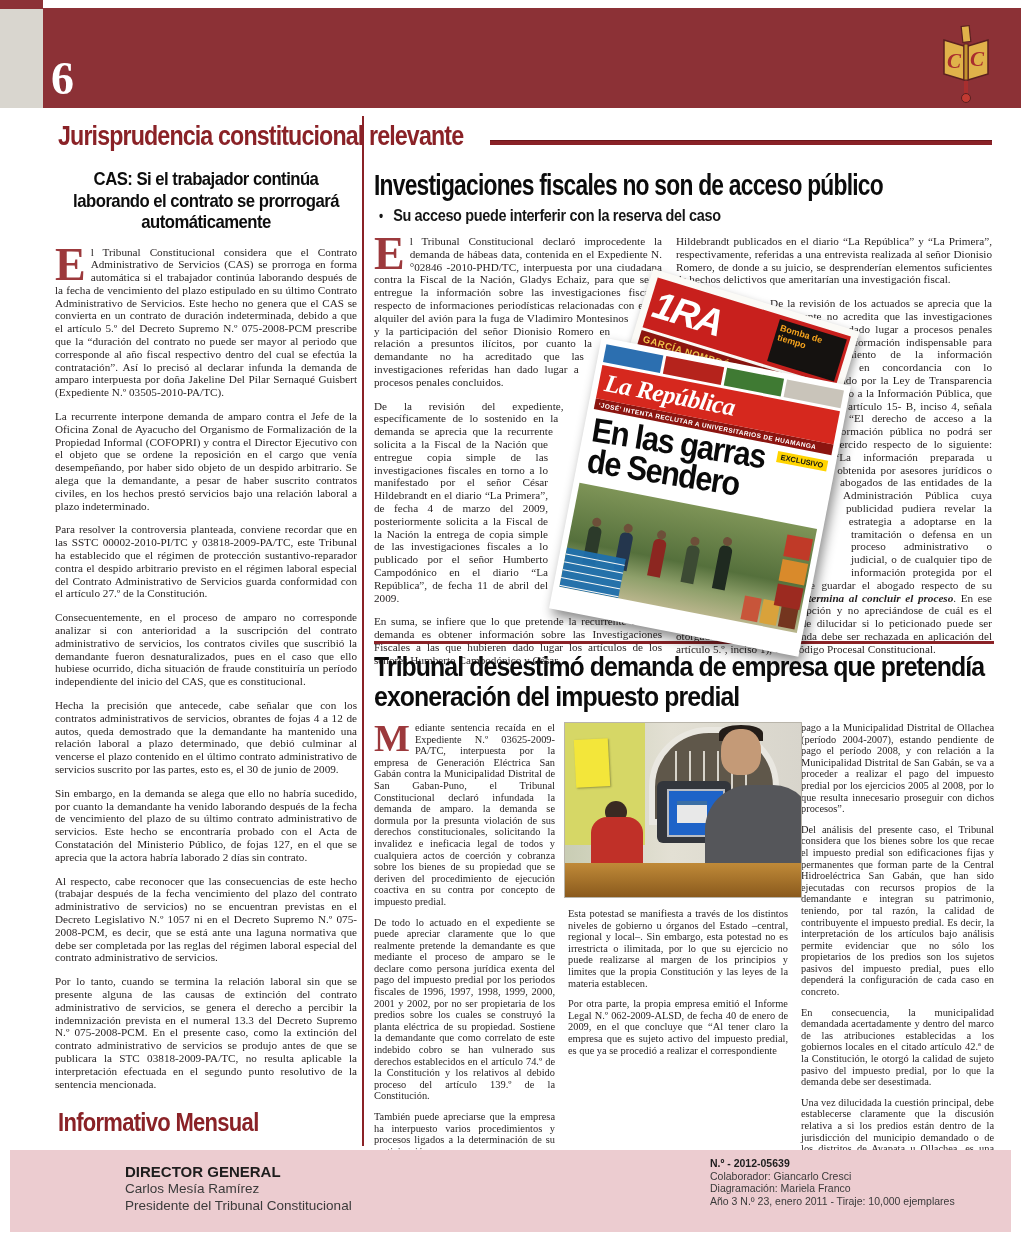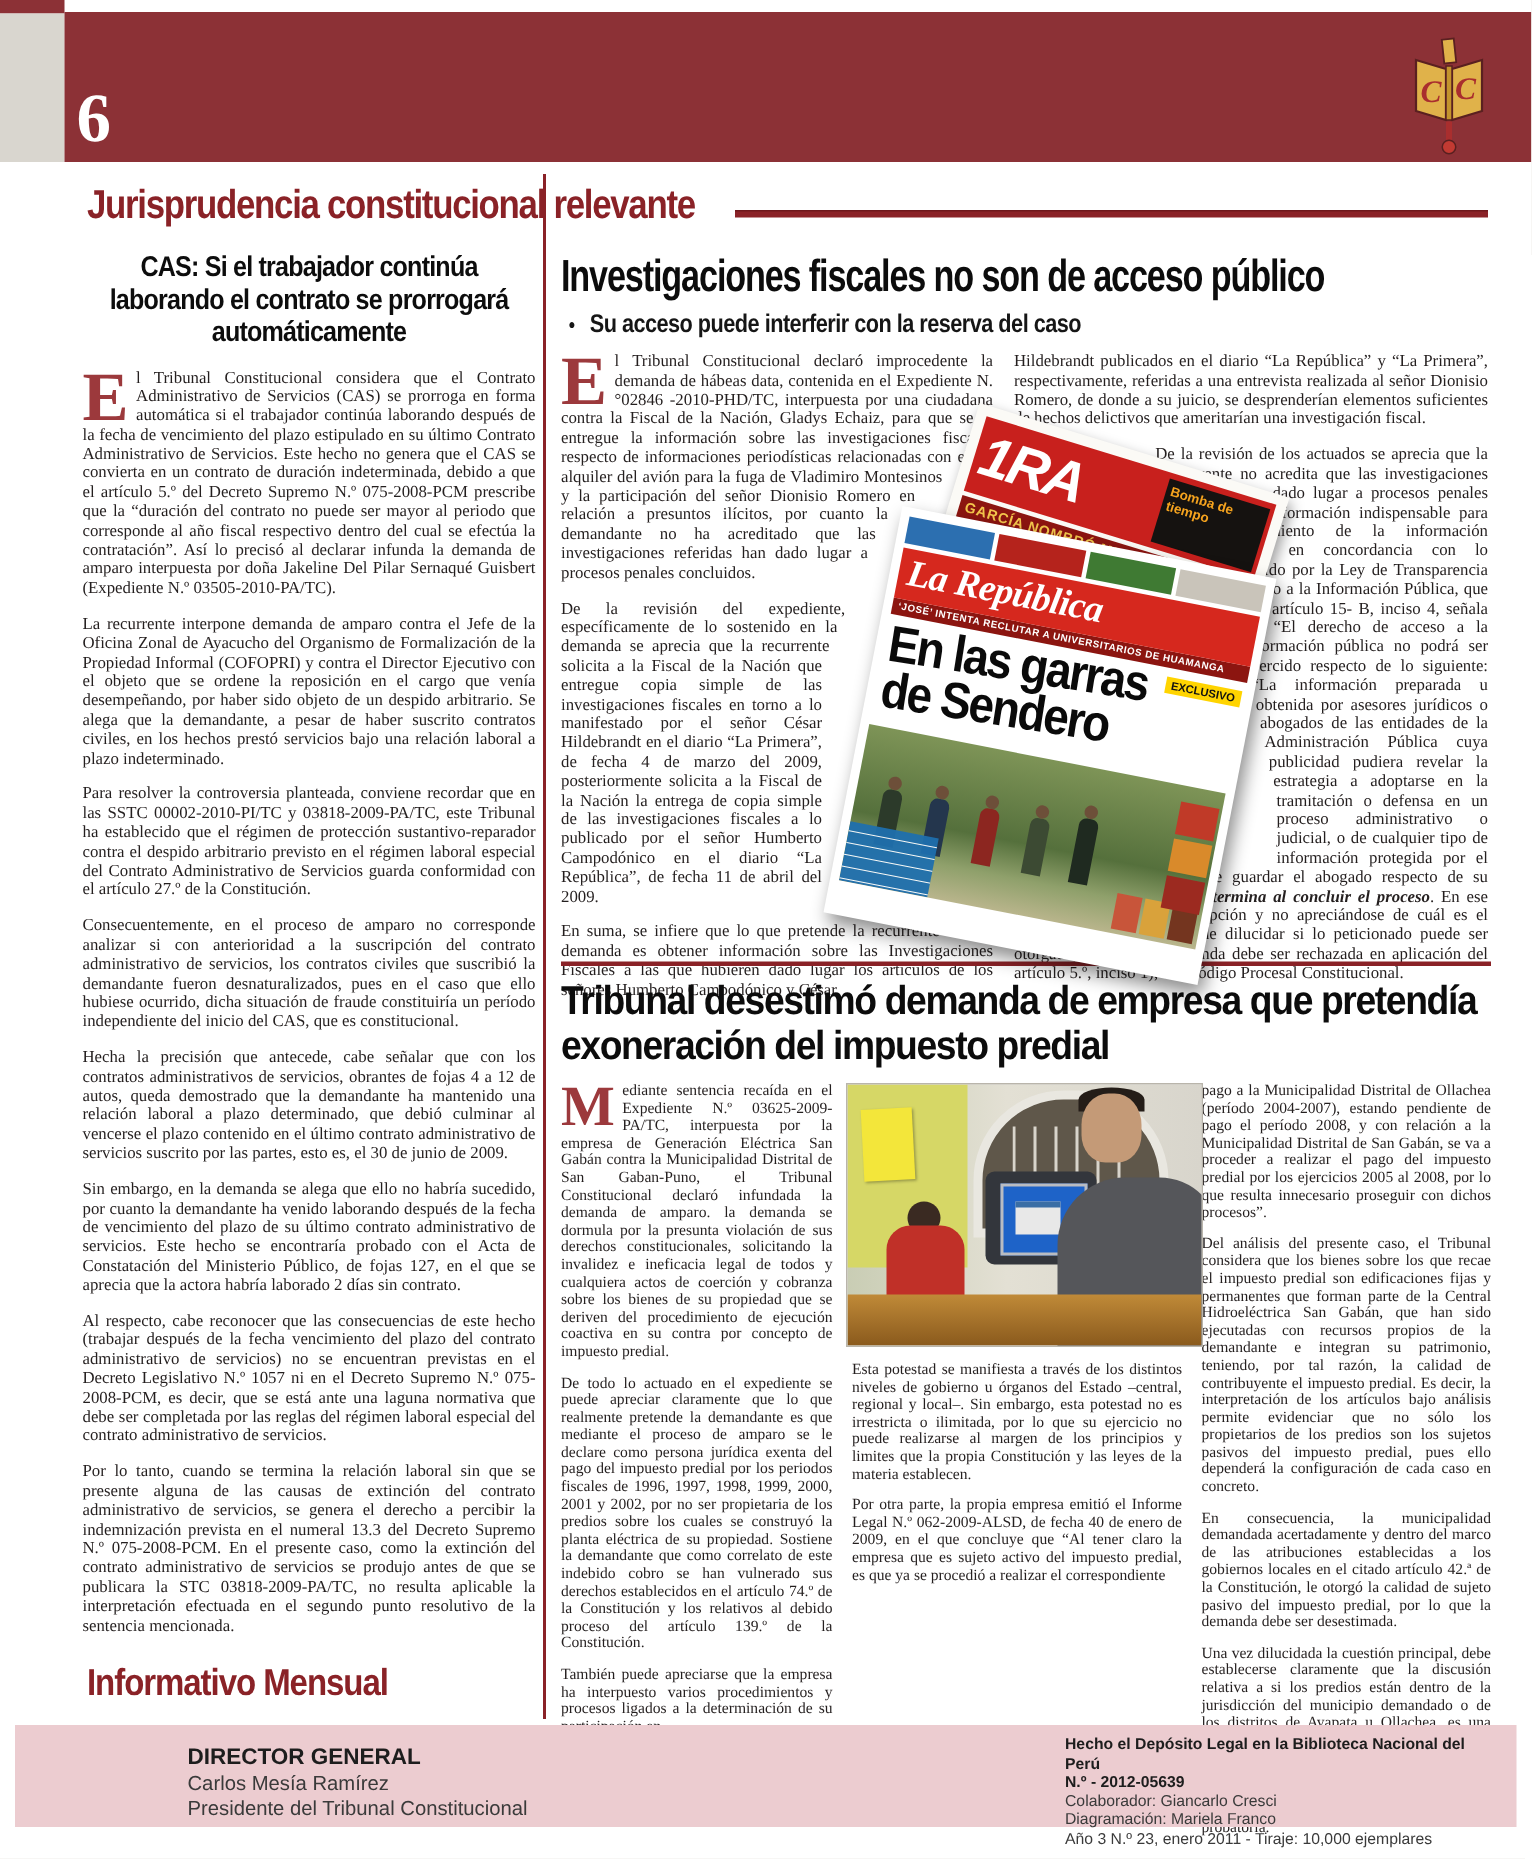--- a/index.html
+++ b/index.html
@@ -130,21 +130,21 @@
   .tp-kid{position:absolute;left:26px;bottom:32px;width:52px;height:48px;background:#c03028;
       border-radius:16px 16px 0 0;}
   .tp-kidhead{position:absolute;left:40px;bottom:74px;width:22px;height:22px;background:#3a2a22;
       border-radius:50%;}
   .tp-counter{position:absolute;left:0;bottom:0;width:100%;height:34px;
       background:linear-gradient(180deg,#c08a38,#8a5a1d);}
   
   .informativo{position:absolute;left:58px;top:1108px;color:#8a2227;z-index:6;
       font-family:"Liberation Sans",sans-serif;font-weight:bold;font-size:25px;letter-spacing:-.8px;
       transform:scaleX(.88);transform-origin:left;white-space:nowrap;}
-  .footer{position:absolute;left:10px;top:1150px;width:1001px;height:68px;background:#ecccd0;z-index:7;
+  .footer{position:absolute;left:10px;top:1150px;width:1001px;height:82px;background:#ecccd0;z-index:7;
       font-family:"Liberation Sans",sans-serif;color:#3a3a3a;}
   .fc1{position:absolute;left:115px;top:13px;}
   .fc2{position:absolute;left:385px;top:13px;width:210px;}
   .fc3{position:absolute;left:700px;top:7px;width:290px;font-size:10.5px;line-height:12.5px;}
   .fh{font-weight:bold;color:#1d1d1d;font-size:15px;line-height:18px;}
   .fl{font-size:13.5px;line-height:16.5px;}
   .fb{font-weight:bold;color:#1d1d1d;}
 </style>
 </head>
 <body>
@@ -302,21 +302,20 @@
 
   <div class="informativo">Informativo Mensual</div>
 
   <footer class="footer">
     <div class="fc1">
       <div class="fh">DIRECTOR GENERAL</div>
       <div class="fl">Carlos Mesía Ramírez</div>
       <div class="fl">Presidente del Tribunal Constitucional</div>
     </div>
     <div class="fc3">
-      <div class="fb">Hecho el Depósito Legal en la Biblioteca Nacional del Perú</div>
       <div class="fb">N.º - 2012-05639</div>
       <div>Colaborador: Giancarlo Cresci</div>
       <div>Diagramación: Mariela Franco</div>
       <div>Año 3 N.º 23, enero 2011 - Tiraje: 10,000 ejemplares</div>
     </div>
   </footer>
 
 </div>
 
 </body></html>

